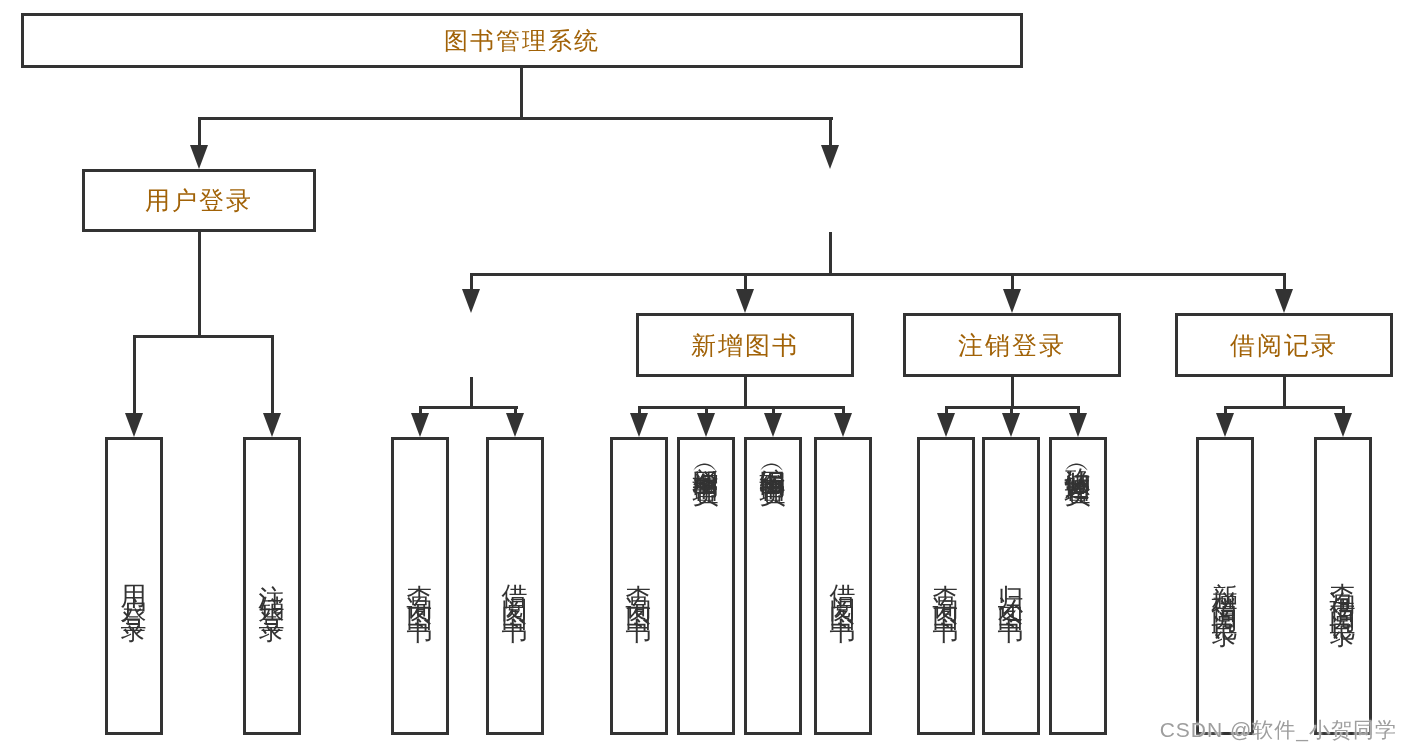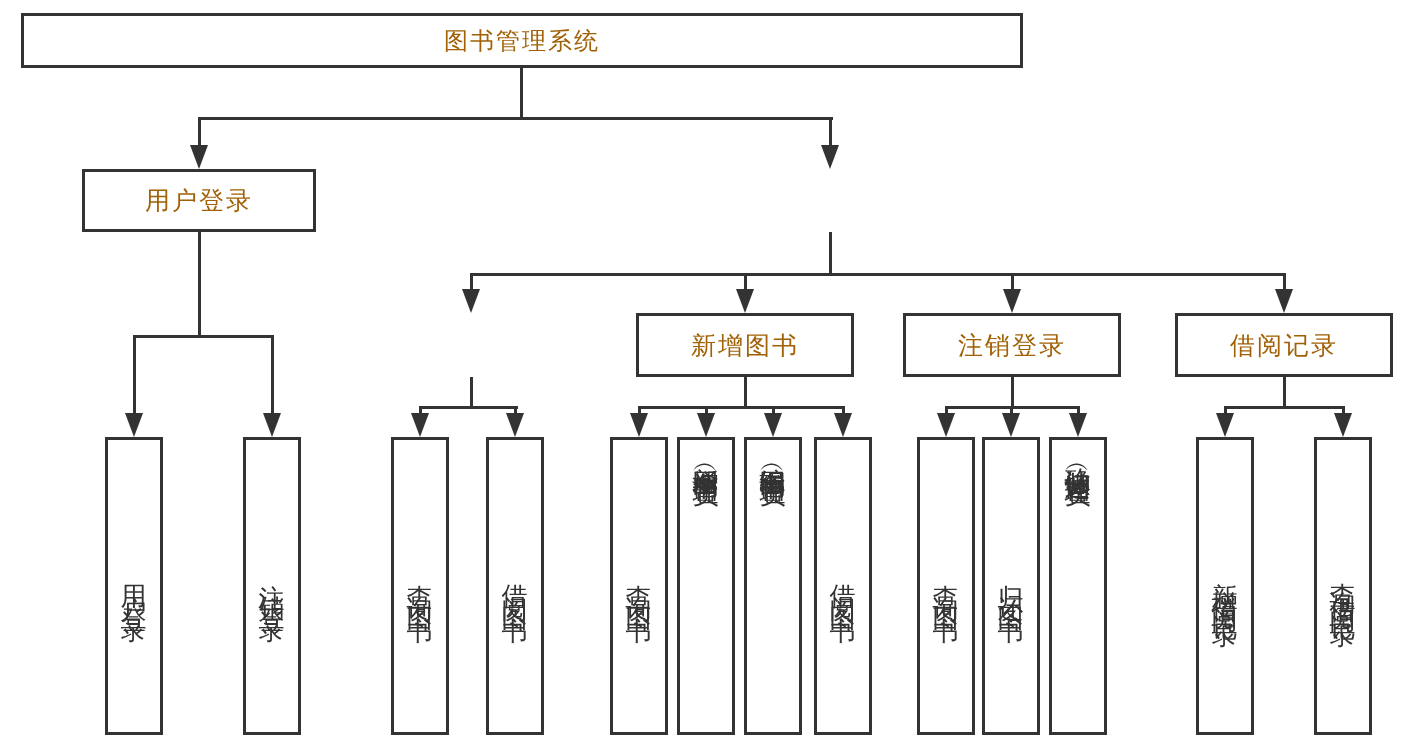--- a/index.html
+++ b/index.html
@@ -145,14 +145,15 @@
     <span class="vtxt s9">确认归还（管理员）</span>
   </div>
 
   <div class="leaf" style="left:1196px;">
     <span class="vtxt s6">新增借阅记录</span>
   </div>
   <div class="leaf" style="left:1314px;">
     <span class="vtxt s6">查询借阅记录</span>
   </div>
 
+  <div class="watermark">CSDN @软件_小贺同学</div>
 
 </div>
 
 </body></html>

